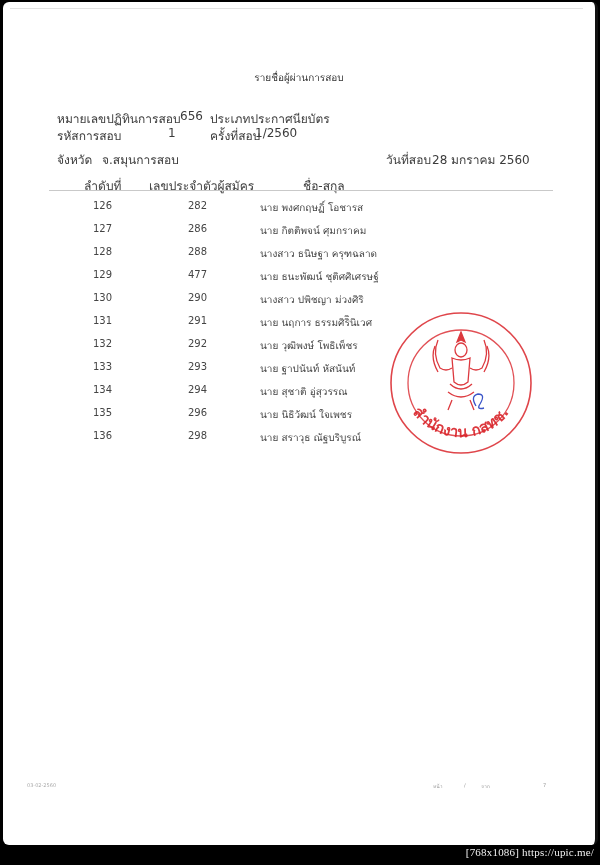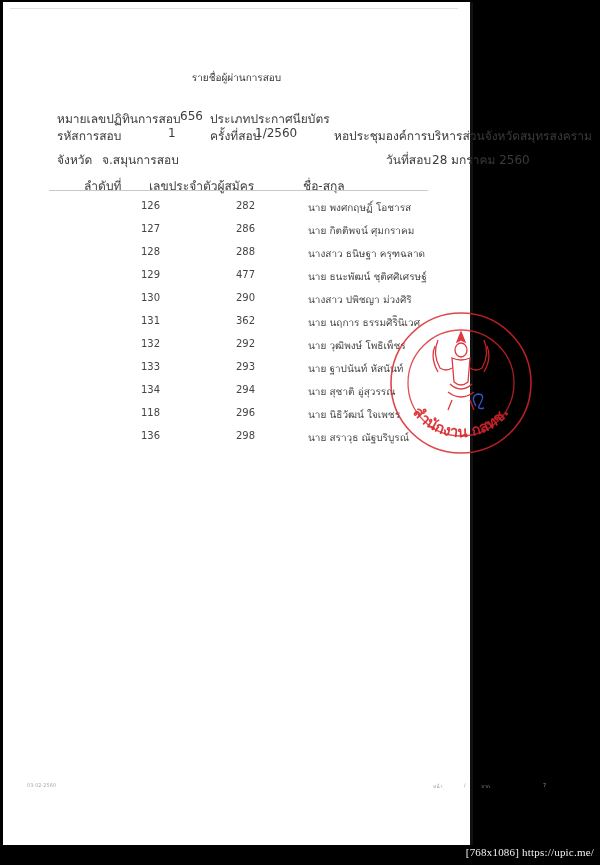--- a/index.html
+++ b/index.html
@@ -1,32 +1,32 @@
 <!DOCTYPE html>
 <html><head>
   <meta charset="utf-8">
   <style>
     html, body { margin: 0; padding: 0; }
     body {
       width: 600px; height: 865px; background: #000; position: relative; overflow: hidden;
       font-family: "DejaVu Sans", "Liberation Sans", sans-serif; color: #3a3a3a;
     }
     .page {
-      position: absolute; left: 3px; top: 2px; width: 470px; height: 843px;
-      background: #fff; border-right: 3px solid #111; box-sizing: border-box;
+      position: absolute; left: 3px; top: 2px; width: 595px; height: 843px;
+      background: #fff; border-right: 3px solid #111; box-sizing: border-box; border-radius: 6px;
     }
     .topline { position: absolute; left: 7px; right: 12px; top: 6px; height: 1px; background: #e2e2e2; }
     .title { position: absolute; left: 0; right: 0; top: 68px; text-align: center; font-size: 10px; color: #333; }
     .t { position: absolute; font-size: 12px; white-space: nowrap; color: #3b3b3b; }
     .hdrline { position: absolute; left: 46px; right: 42px; top: 188px; height: 1px; background: #c9c9c9; }
     .row .c1 { position: absolute; left: 90px; }
     .row .c2 { position: absolute; left: 185px; }
     .row .c3 { position: absolute; left: 257px; }
     .row { position: absolute; left: 0; right: 0; height: 14px; font-size: 10px; color: #444; }
-    .row span { white-space: nowrap; margin-left: 48px; }
+    .row span { white-space: nowrap; }
     .stamp { position: absolute; left: 385px; top: 308px; width: 146px; height: 146px; }
     .footer-left { position: absolute; left: 24px; top: 780px; font-size: 5px; color: #aaa; }
     .footer-right { position: absolute; top: 780px; font-size: 5px; color: #999; }
     .banner {
       position: absolute; right: 6px; top: 846px; font-size: 11px; color: #f2f2f2;
       font-family: Liberation Serif, serif; letter-spacing: 0.2px;
     }
   </style>
 </head>
 <body>
@@ -37,21 +37,20 @@
   <div class="title">รายชื่อผู้ผ่านการสอบ</div>
 
   <span class="t" style="left:54px;top:107px">หมายเลขปฏิทินการสอบ</span>
   <span class="t" style="left:177px;top:107px">656</span>
   <span class="t" style="left:207px;top:107px">ประเภทประกาศนียบัตร</span>
 
   <span class="t" style="left:54px;top:124px">รหัสการสอบ</span>
   <span class="t" style="left:165px;top:124px">1</span>
   <span class="t" style="left:207px;top:124px">ครั้งที่สอบ</span>
   <span class="t" style="left:252px;top:124px">1/2560</span>
-  <span class="t" style="left:331px;top:124px">หอประชุมองค์การบริหารส่วนจังหวัดสมุทรสงคราม</span>
 
   <span class="t" style="left:54px;top:148px">จังหวัด</span>
   <span class="t" style="left:99px;top:148px">จ.สมุนการสอบ</span>
   <span class="t" style="left:383px;top:148px">วันที่สอบ</span>
   <span class="t" style="left:429px;top:148px">28 มกราคม 2560</span>
 
   <span class="t" style="left:81px;top:174px">ลำดับที่</span>
   <span class="t" style="left:146px;top:174px">เลขประจำตัวผู้สมัคร</span>
   <span class="t" style="left:300px;top:174px">ชื่อ-สกุล</span>
   <div class="hdrline"></div>
@@ -77,40 +76,40 @@
       <span class="c2">477</span>
       <span class="c3">นาย ธนะพัฒน์ ชุติศศิเศรษฐ์</span>
     </div>
     <div class="row" style="top:290px">
       <span class="c1">130</span>
       <span class="c2">290</span>
       <span class="c3">นางสาว ปพิชญา ม่วงศิริ</span>
     </div>
     <div class="row" style="top:313px">
       <span class="c1">131</span>
-      <span class="c2">362</span>
+      <span class="c2">291</span>
       <span class="c3">นาย นฤการ ธรรมศิริินิเวศ</span>
     </div>
     <div class="row" style="top:336px">
       <span class="c1">132</span>
       <span class="c2">292</span>
       <span class="c3">นาย วุฒิพงษ์ โพธิเพ็ชร</span>
     </div>
     <div class="row" style="top:359px">
       <span class="c1">133</span>
       <span class="c2">293</span>
       <span class="c3">นาย ฐาปนันท์ หัสนันท์</span>
     </div>
     <div class="row" style="top:382px">
       <span class="c1">134</span>
       <span class="c2">294</span>
       <span class="c3">นาย สุชาติ อู่สุวรรณ</span>
     </div>
     <div class="row" style="top:405px">
-      <span class="c1">118</span>
+      <span class="c1">135</span>
       <span class="c2">296</span>
       <span class="c3">นาย นิธิวัฒน์ ใจเพชร</span>
     </div>
     <div class="row" style="top:428px">
       <span class="c1">136</span>
       <span class="c2">298</span>
       <span class="c3">นาย สราวุธ ณัฐบริบูรณ์</span>
     </div>
   </div>
 

